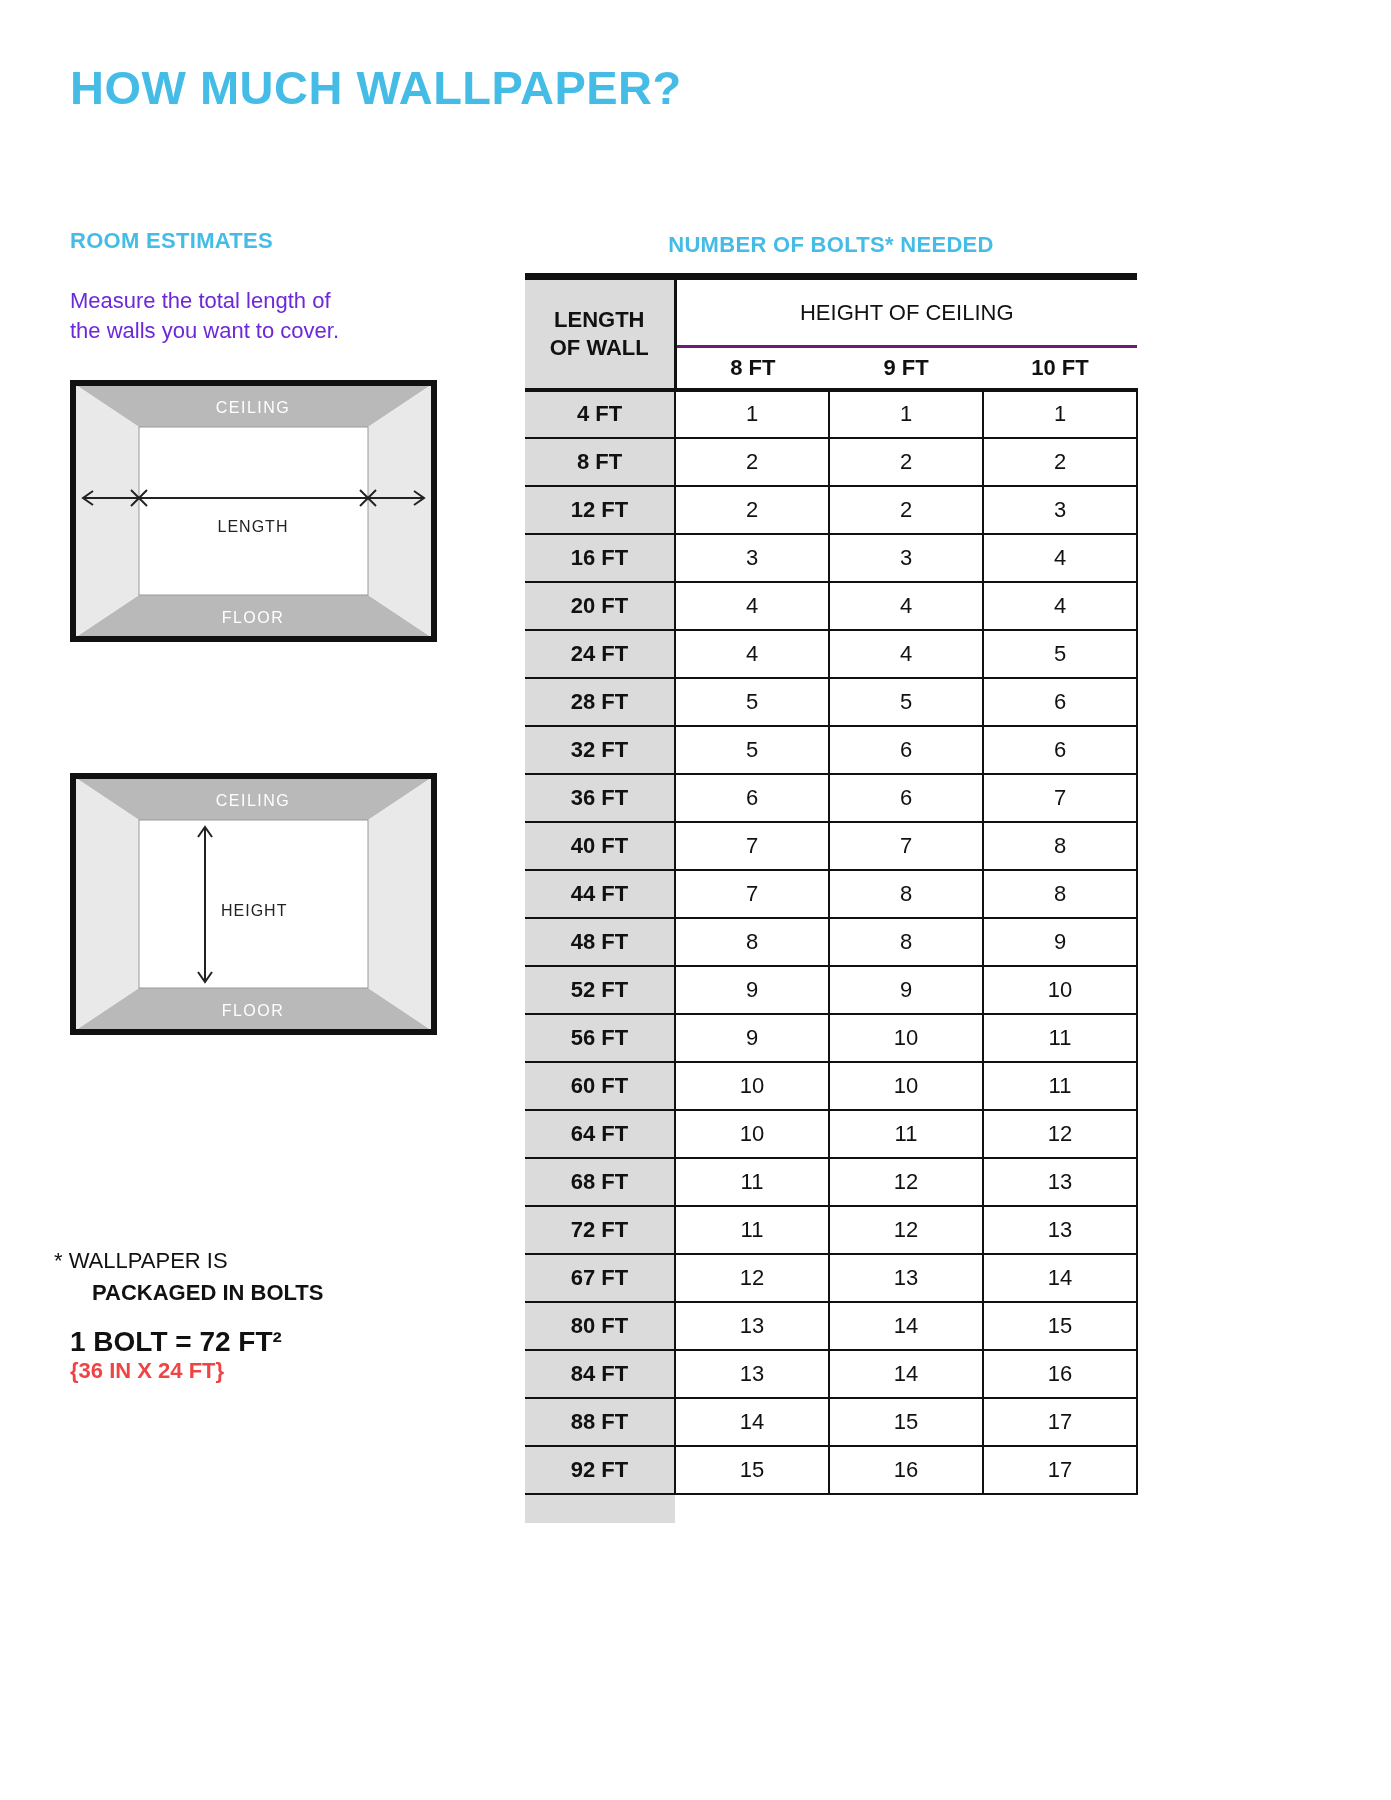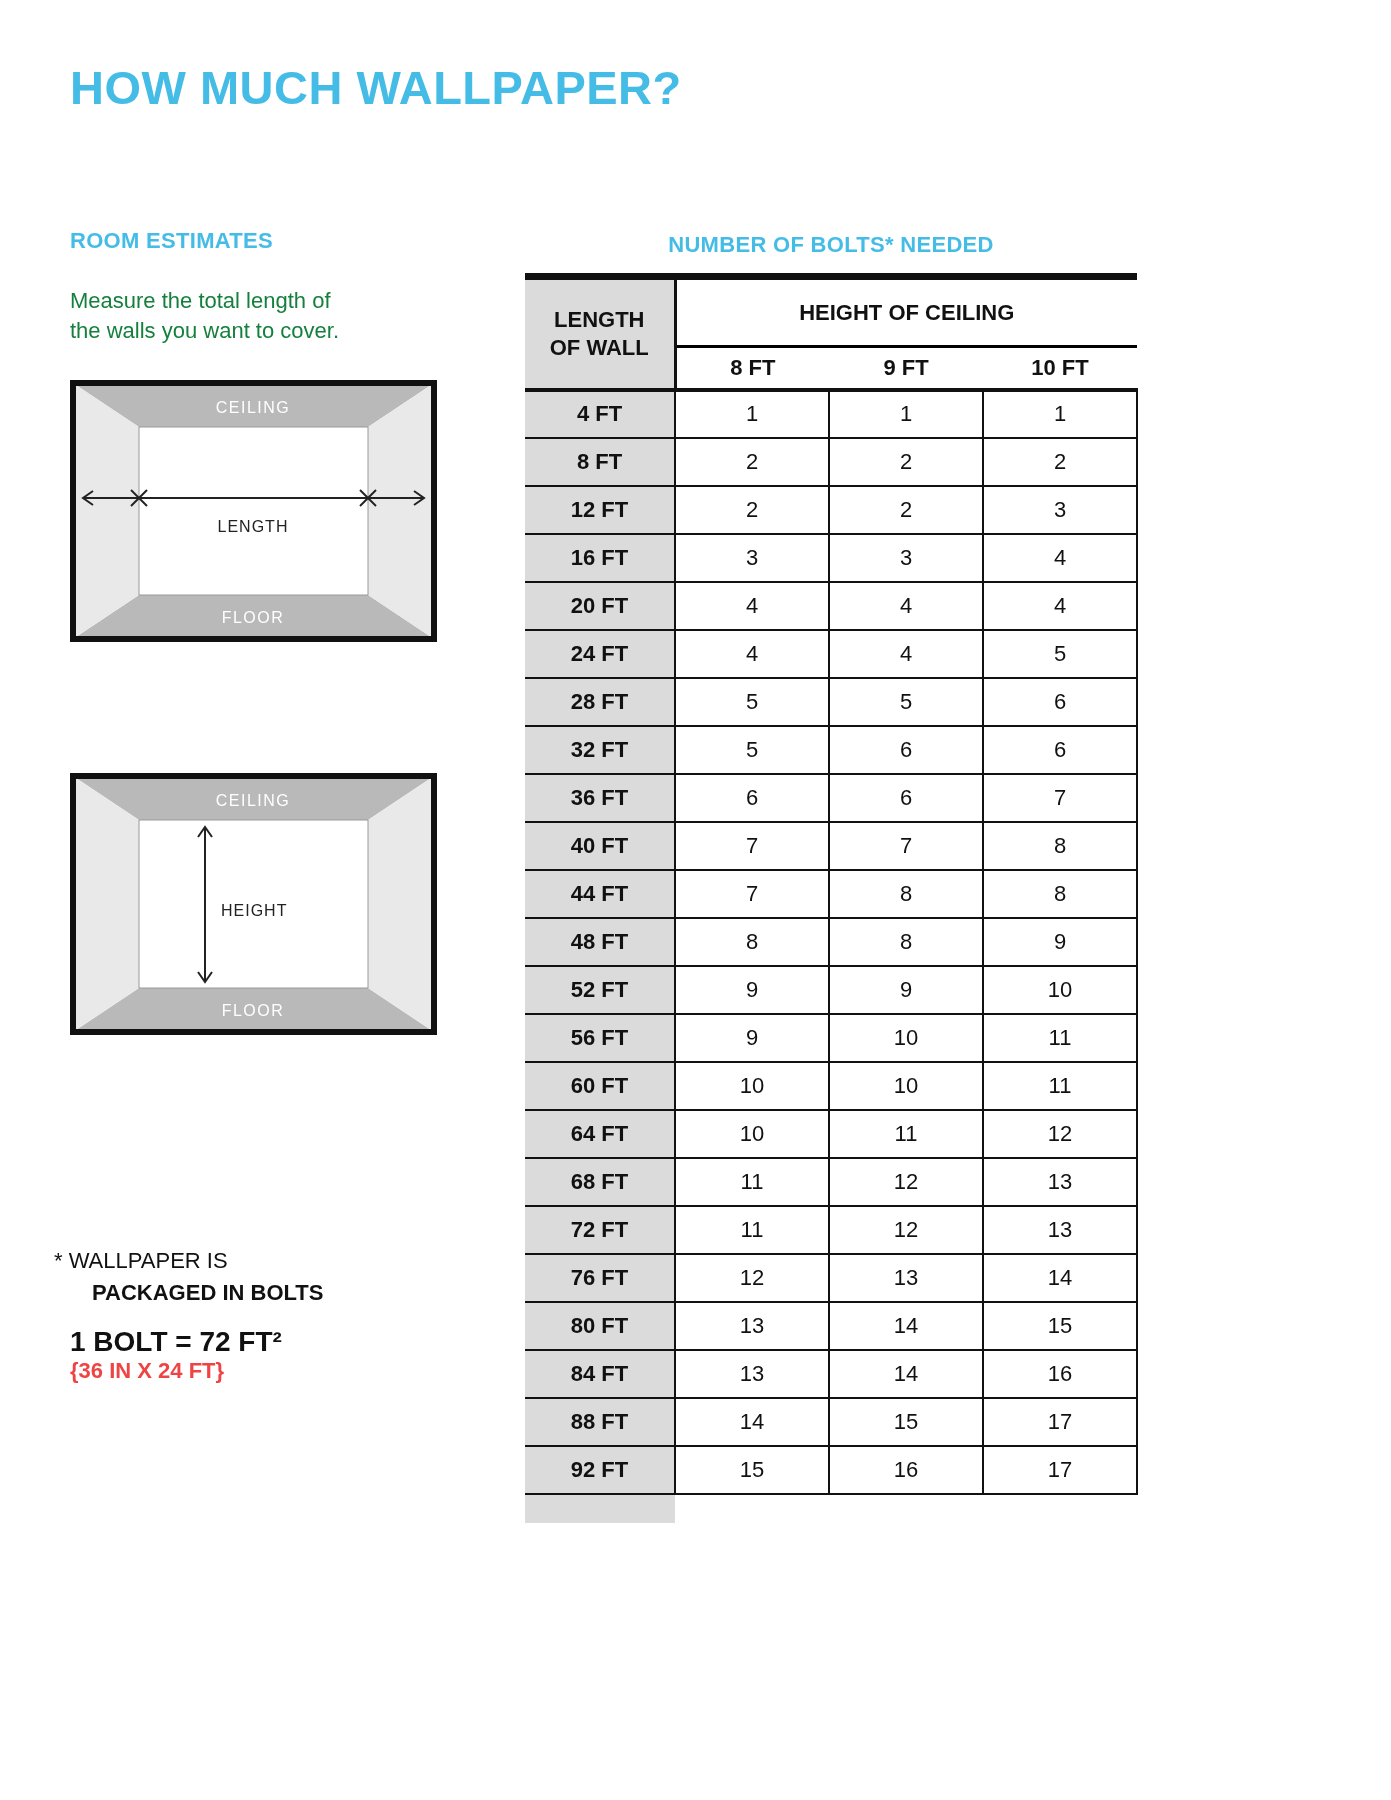--- a/index.html
+++ b/index.html
@@ -28,21 +28,21 @@
     font-size: 22px;
     font-weight: bold;
     color: #45bce6;
     letter-spacing: 0.3px;
   }
   .step-text {
     position: absolute;
     left: 70px;
     font-size: 22px;
     line-height: 30px;
-    color: #15803d;
+    color: #6d28d9;
     white-space: pre-line;
   }
   .step-1 { top: 286px; }
   .step-2 { top: 682px; }
   .step-3 { top: 1076px; }
   .diagram {
     position: absolute;
     left: 70px;
     width: 367px;
     height: 262px;
@@ -124,22 +124,22 @@
     width: 150px;
     background: #dbdbdb;
     border-right: 3px solid #111111;
     border-bottom: 4px solid #111111;
     font-weight: bold;
     line-height: 28px;
     white-space: pre-line;
   }
   .span-header {
     height: 70px;
-    border-bottom: 3px solid #000000;
-    font-weight: bold;
+    border-bottom: 3px solid #701a75;
+    font-weight: normal;
   }
   .sub-header {
     height: 43px;
     border-bottom: 4px solid #111111;
     font-weight: bold;
     width: 154px;
   }
   .bolts-table tbody td {
     height: 48px;
     border: 2px solid #111111;
@@ -339,21 +339,21 @@
             <td class="val-cell">12</td>
             <td class="val-cell">13</td>
           </tr>
           <tr>
             <td class="len-cell">72 FT</td>
             <td class="val-cell">11</td>
             <td class="val-cell">12</td>
             <td class="val-cell">13</td>
           </tr>
           <tr>
-            <td class="len-cell">76 FT</td>
+            <td class="len-cell">67 FT</td>
             <td class="val-cell">12</td>
             <td class="val-cell">13</td>
             <td class="val-cell">14</td>
           </tr>
           <tr>
             <td class="len-cell">80 FT</td>
             <td class="val-cell">13</td>
             <td class="val-cell">14</td>
             <td class="val-cell">15</td>
           </tr>

